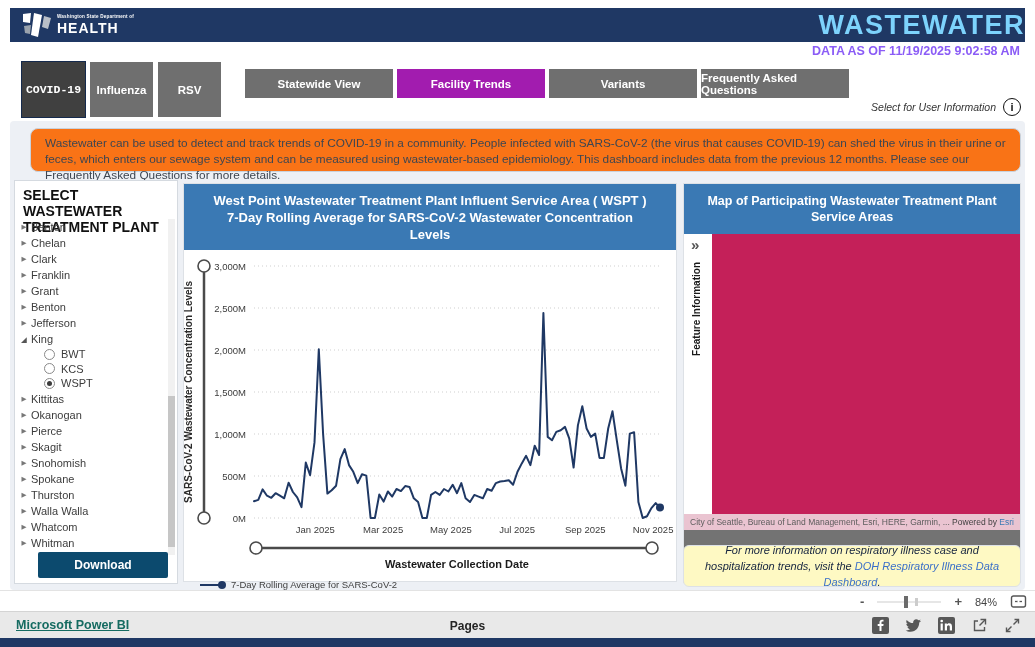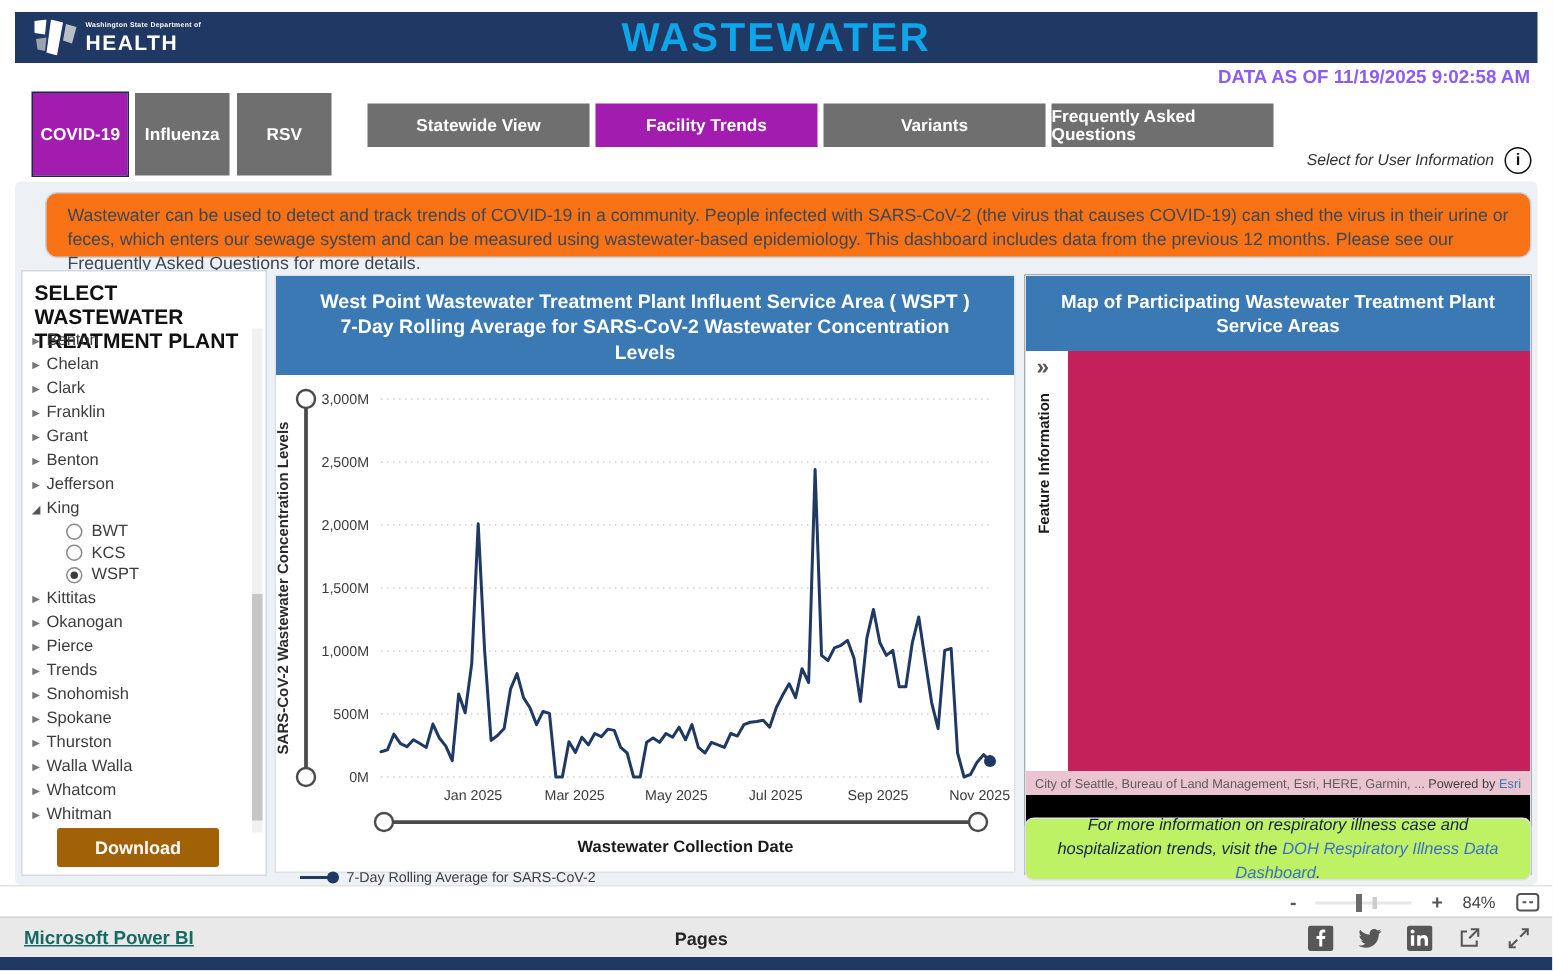--- a/index.html
+++ b/index.html
@@ -5,28 +5,28 @@
   html,body{margin:0;padding:0;background:#fff;}
   .stage{position:relative;width:1035px;height:647px;background:#fff;overflow:hidden;
          font-family:"Liberation Sans",sans-serif;-webkit-font-smoothing:antialiased;}
   
   .topbar{position:absolute;left:10px;top:8px;right:10px;height:34px;background:#1f3864;
           display:flex;align-items:center;}
   .logo{display:flex;align-items:center;gap:5px;margin-left:12px;}
   .logo-texts{display:flex;flex-direction:column;line-height:1;}
   .logo-small{color:#fff;font-size:4.6px;font-weight:bold;letter-spacing:.2px;margin-bottom:2px;}
   .logo-main{color:#fff;font-size:14px;font-weight:bold;letter-spacing:1px;}
-  .app-title{position:absolute;left:0;right:0;text-align:center;color:#0ea5e9;font-size:27px;
+  .app-title{position:absolute;left:0;right:0;text-align:right;color:#7dd3fc;font-size:27px;
              font-weight:bold;letter-spacing:1.5px;}
   .asof{position:absolute;top:44px;right:15px;font-weight:bold;font-size:12.5px;color:#8b5cf6;}
   
   .disease-tabs{position:absolute;left:22px;top:62px;display:flex;gap:5px;}
   .dtab{width:63px;height:55px;display:flex;align-items:center;justify-content:center;
         color:#fff;font-size:11.5px;font-weight:bold;background:#6f6f6f;cursor:pointer;text-align:center;}
-  .dtab.active{background:#a21caf;outline:1px solid #152a4d;}
+  .dtab.active{background:#404040;outline:1px solid #152a4d;font-family:Liberation Mono, monospace;}
   .nav-tabs{position:absolute;left:245px;top:69px;display:flex;gap:4px;}
   .ntab{width:148px;height:29px;display:flex;align-items:center;justify-content:center;
         color:#fff;font-size:11.5px;font-weight:bold;background:#6f6f6f;cursor:pointer;}
   .ntab.active{background:#a21caf;}
   .user-info{position:absolute;top:98px;right:14px;display:flex;align-items:center;gap:7px;
              font-style:italic;font-size:10.5px;color:#333;}
   .i-icon{width:16px;height:16px;border:1.6px solid #111;border-radius:50%;display:flex;
           align-items:center;justify-content:center;font-style:normal;font-weight:bold;
           font-size:11px;color:#111;background:#fff;}
   
@@ -43,47 +43,47 @@
   .plant-row{display:flex;align-items:center;height:16px;cursor:pointer;}
   .exp-arrow{width:14px;text-align:center;font-size:6.5px;color:#777;flex:none;}
   .exp-arrow.open{font-size:7.5px;color:#555;}
   .child-row{display:flex;align-items:center;height:14.5px;padding-left:27px;cursor:pointer;}
   .radio{width:9px;height:9px;border:1px solid #8a8a8a;border-radius:50%;margin-right:6px;
          flex:none;position:relative;background:#fff;}
   .radio.sel::after{content:"";position:absolute;left:2px;top:2px;width:5px;height:5px;
                     border-radius:50%;background:#3c3c3c;}
   .vscroll{position:absolute;right:2px;top:38px;width:7px;height:336px;background:#f1f1f1;}
   .vscroll-thumb{position:absolute;left:0;top:177px;width:7px;height:151px;background:#c6c6c6;}
-  .dl-btn{position:absolute;left:23px;bottom:5px;width:108px;height:26px;background:#a16207;
+  .dl-btn{position:absolute;left:23px;bottom:5px;width:130px;height:26px;background:#0c4a6e;
           color:#fff;font-weight:bold;font-size:12px;display:flex;align-items:center;
           justify-content:center;border-radius:2px;cursor:pointer;}
   
   .chart-card{position:absolute;left:183px;top:183px;width:494px;height:399px;background:#fff;
               border:1px solid #dde1e6;box-sizing:border-box;}
   .chart-title{height:66px;background:#3a79b4;color:#fff;font-weight:bold;font-size:13px;
                line-height:17px;display:flex;align-items:center;justify-content:center;
                text-align:center;padding:0 28px;}
   
-  .map-card{position:absolute;left:683px;top:183px;width:338px;height:400px;background:#000000;
+  .map-card{position:absolute;left:683px;top:183px;width:338px;height:400px;background:#737373;
             border:1px solid #dde1e6;box-sizing:border-box;}
   .map-title{height:50px;background:#3a79b4;color:#fff;font-weight:bold;font-size:12.5px;
              line-height:16px;display:flex;align-items:center;justify-content:center;
              text-align:center;padding:0 22px;}
   .map-body{position:relative;height:280px;}
   .feature-strip{position:absolute;left:0;top:0;bottom:0;width:28px;background:#fff;}
   .collapse-ch{position:absolute;left:7px;top:2px;font-size:15px;font-weight:bold;color:#555;cursor:pointer;}
   .feature-label{position:absolute;left:7px;top:28px;writing-mode:vertical-rl;
                  transform:rotate(180deg);font-size:10px;font-weight:bold;color:#1a1a1a;white-space:nowrap;}
   .map-canvas{position:absolute;left:28px;right:0;top:0;bottom:0;background:#c42059;cursor:pointer;}
   .map-attr{height:16px;background:#eac4d1;display:flex;align-items:center;
             justify-content:space-between;padding:0 6px;font-size:8.5px;color:#5c5c5c;}
   .powered b{font-weight:normal;color:#3f3f3f;}
   .powered .esri{color:#3a79b4;}
   
-  .info-card{position:absolute;left:683px;top:545px;width:338px;height:42px;background:#bef264;
+  .info-card{position:absolute;left:683px;top:545px;width:338px;height:42px;background:#fef9c3;
              border:1px solid #dde1e6;border-radius:6px;box-sizing:border-box;
              font-style:italic;font-size:11px;line-height:16px;color:#14233f;
              display:flex;align-items:center;justify-content:center;text-align:center;padding:2px 8px;}
   .info-card a{color:#3a6fc8;text-decoration:none;cursor:pointer;}
   
   .zoom-strip{position:absolute;left:0;right:0;top:590px;height:21px;background:#fff;
               border-top:1px solid #e3e3e3;}
   .zoom-controls{position:absolute;right:8px;top:0;height:100%;display:flex;align-items:center;gap:13px;color:#555;}
   .zbtn{font-size:13px;font-weight:bold;cursor:pointer;line-height:1;}
   .zslider{position:relative;width:64px;height:14px;cursor:pointer;}
@@ -199,21 +199,21 @@
         <div class="plant-row">
           <span class="exp-arrow">▶</span>
           <span>Okanogan</span>
         </div>
         <div class="plant-row">
           <span class="exp-arrow">▶</span>
           <span>Pierce</span>
         </div>
         <div class="plant-row">
           <span class="exp-arrow">▶</span>
-          <span>Trends</span>
+          <span>Skagit</span>
         </div>
         <div class="plant-row">
           <span class="exp-arrow">▶</span>
           <span>Snohomish</span>
         </div>
         <div class="plant-row">
           <span class="exp-arrow">▶</span>
           <span>Spokane</span>
         </div>
         <div class="plant-row">

